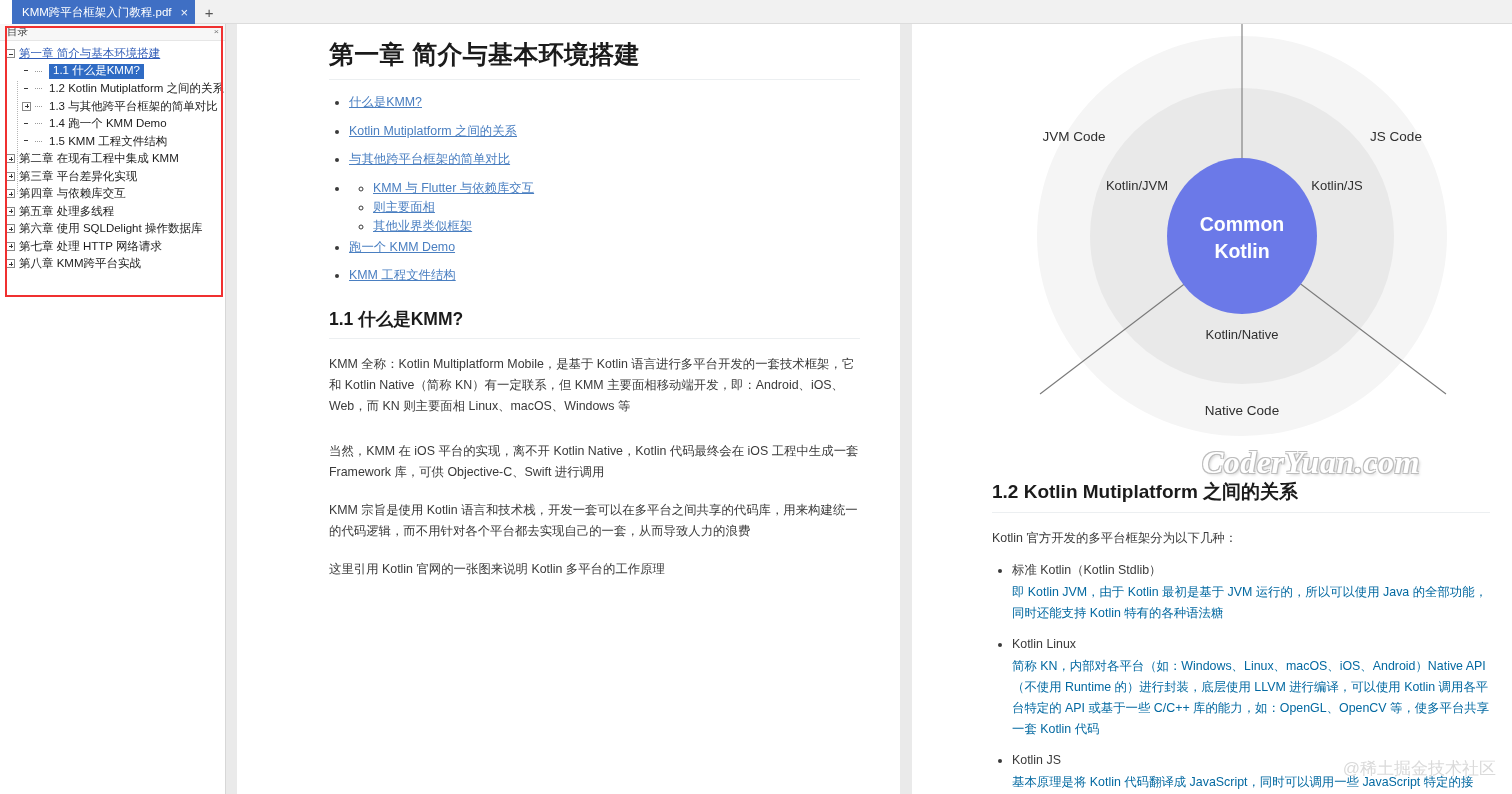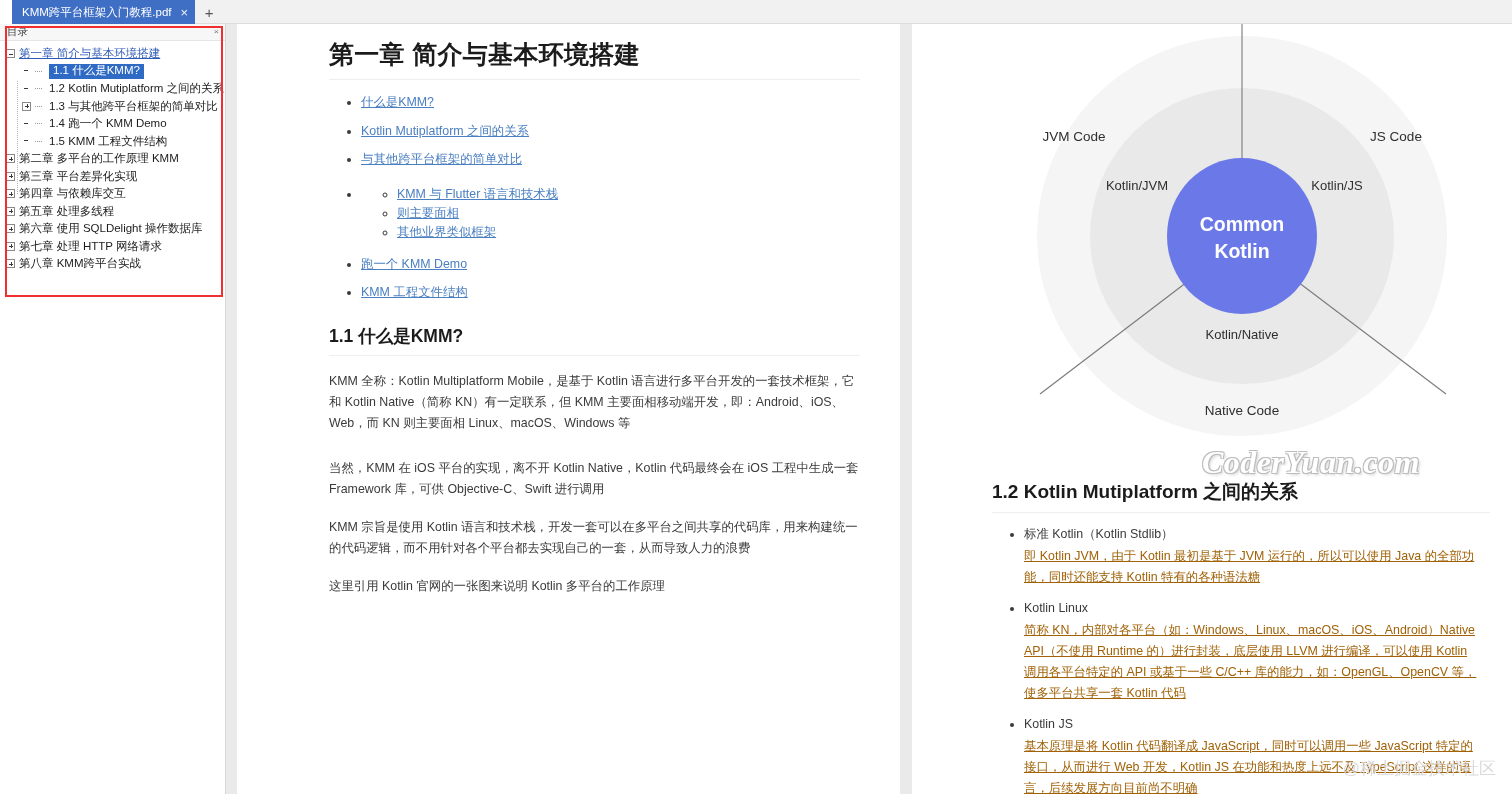--- a/index.html
+++ b/index.html
@@ -150,34 +150,33 @@
     letter-spacing: .3px;
   }
   h2.doc-h2 {
     margin: 0; padding: 0 0 7px 0;
     font-size: 17.5px; font-weight: bold; color: #1b1b1b;
     border-bottom: 1px solid #eceff1;
   }
   p.doc-p {
     margin: 0; font-size: 12.4px; line-height: 21px; color: #3a3a3a;
   }
-  ul.doc-ul { margin: 12px; padding: 0 0 0 20px; }
+  ul.doc-ul { margin: 0; padding: 0 0 0 20px; }
   ul.doc-ul > li {
     font-size: 12.4px; line-height: 22.5px; color: #3a3a3a;
     margin: 0; padding: 0;
   }
   ul.doc-ul.sub { padding-left: 24px; list-style: circle; }
   a.doc-link {
     color: #4a7fc1; text-decoration: underline; cursor: pointer;
   }
   li.doc-li-tight { line-height: 21px; }
   .li-body {
-    font-size: 12.4px; line-height: 21px; color: #a16207;
+    font-size: 12.4px; line-height: 21px; color: #0369a1;
     margin-top: 2px;
-    text-decoration: underline;
   }
 
   
   .diagram {
     position: relative;
     width: 600px; height: 455px;
   }
   .diagram svg { display: block; }
   .coderyuan {
     position: absolute; left: 290px; top: 420px;
@@ -241,21 +240,21 @@
         <span class="elbow"></span>
         <span class="toc-label">1.4 跑一个 KMM Demo</span>
       </div>
       <div class="toc-row chapter indent-2">
         <span class="twisty none"></span>
         <span class="elbow"></span>
         <span class="toc-label">1.5 KMM 工程文件结构</span>
       </div>
       <div class="toc-row chapter indent-1">
         <span class="twisty plus"></span>
-        <span class="toc-label">第二章 多平台的工作原理 KMM</span>
+        <span class="toc-label">第二章 在现有工程中集成 KMM</span>
       </div>
       <div class="toc-row chapter indent-1">
         <span class="twisty plus"></span>
         <span class="toc-label">第三章 平台差异化实现</span>
       </div>
       <div class="toc-row chapter indent-1">
         <span class="twisty plus"></span>
         <span class="toc-label">第四章 与依赖库交互</span>
       </div>
       <div class="toc-row chapter indent-1">
@@ -290,21 +289,21 @@
         </li>
         <li class="doc-li-tight" style="margin-bottom:6px;">
           <a class="doc-link">Kotlin Mutiplatform 之间的关系</a>
         </li>
         <li class="doc-li-tight" style="margin-bottom:6px;">
           <a class="doc-link">与其他跨平台框架的简单对比</a>
         </li>
         <li class="doc-li-tight">
           <ul class="doc-ul sub">
             <li style="line-height:17px;margin-bottom:2px;">
-              <a class="doc-link">KMM 与 Flutter 语言和技术栈</a>
+              <a class="doc-link">KMM 与 Flutter 与依赖库交互</a>
             </li>
             <li style="line-height:17px;margin-bottom:2px;">
               <a class="doc-link">则主要面相</a>
             </li>
             <li style="line-height:17px;">
               <a class="doc-link">其他业界类似框架</a>
             </li>
           </ul>
         </li>
         <li class="doc-li-tight" style="margin-top:1px;margin-bottom:6px;">
@@ -347,20 +346,21 @@
         <text id="svg-ktjvm" x="225" y="166" text-anchor="middle" font-family="Liberation Sans, sans-serif" font-size="13" fill="#2f2f2f">Kotlin/JVM</text>
         <text id="svg-ktjs" x="425" y="166" text-anchor="middle" font-family="Liberation Sans, sans-serif" font-size="13" fill="#2f2f2f">Kotlin/JS</text>
         <text id="svg-ktnative" x="330" y="315" text-anchor="middle" font-family="Liberation Sans, sans-serif" font-size="13" fill="#2f2f2f">Kotlin/Native</text>
         <text id="svg-nativecode" x="330" y="391" text-anchor="middle" font-family="Liberation Sans, sans-serif" font-size="13.5" fill="#2f2f2f">Native Code</text>
       </svg>
       <div class="coderyuan">CoderYuan.com</div>
     </div>
 
     <div class="col-inner" style="padding:0 22px 0 80px;">
       <h2 class="doc-h2" style="font-size:19px;">1.2 Kotlin Mutiplatform 之间的关系</h2>
+      <p class="doc-p" style="margin-top:15px;">Kotlin 官方开发的多平台框架分为以下几种：</p>
 
       <ul class="doc-ul" style="margin-top:12px;">
         <li style="line-height:19px;">
           <span>标准 Kotlin（Kotlin Stdlib）</span>
           <div class="li-body">即 Kotlin JVM，由于 Kotlin 最初是基于 JVM 运行的，所以可以使用 Java 的全部功能，同时还能支持 Kotlin 特有的各种语法糖</div>
         </li>
         <li style="line-height:19px;margin-top:11px;">
           <span>Kotlin Linux</span>
           <div class="li-body">简称 KN，内部对各平台（如：Windows、Linux、macOS、iOS、Android）Native API（不使用 Runtime 的）进行封装，底层使用 LLVM 进行编译，可以使用 Kotlin 调用各平台特定的 API 或基于一些 C/C++ 库的能力，如：OpenGL、OpenCV 等，使多平台共享一套 Kotlin 代码</div>
         </li>

